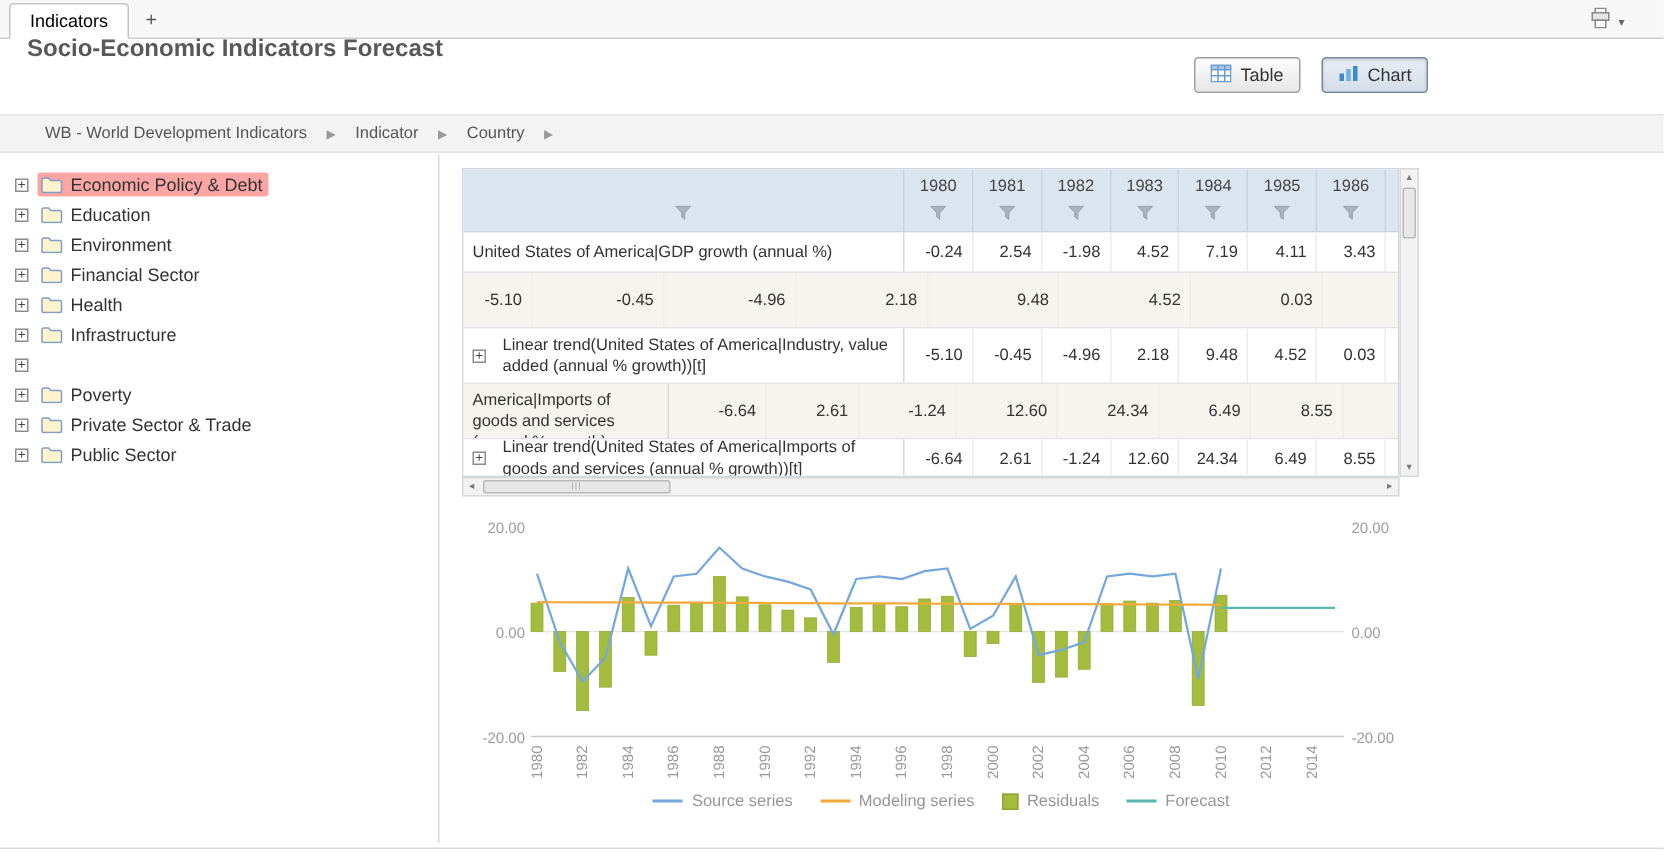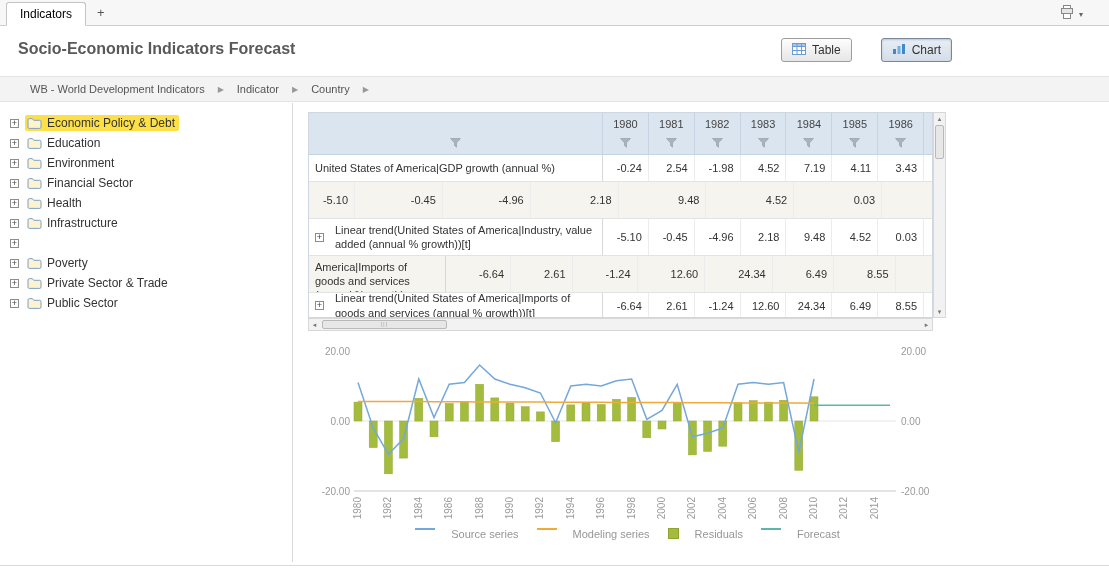--- a/index.html
+++ b/index.html
@@ -11,42 +11,42 @@
   
   .tabbar { position:absolute; top:0; left:0; right:0; height:26px;
     background:#f7f7f7; border-bottom:1px solid #cfcfcf; }
   .tab { position:absolute; left:6px; top:2px; height:24px; padding:0 13px;
     background:#fff; border:1px solid #c4c4c4; border-bottom:1px solid #fff;
     border-radius:3px 3px 0 0; line-height:22px; font-size:12px; color:#000000; }
   .tab-add { position:absolute; left:97px; top:5px; font-size:13px; color:#555; cursor:default; }
   .top-icons { position:absolute; right:26px; top:5px; display:flex; align-items:center; gap:4px; }
   .caret { font-size:8px; color:#666; }
   
-  .page-title { position:absolute; top:40px; left:18px; font-size:16px; font-weight:bold; color:#595959; }
-  .view-buttons { position:absolute; top:38px; right:157px; display:flex; gap:29px; }
+  .page-title { position:absolute; top:24px; left:18px; font-size:16px; font-weight:bold; color:#595959; }
+  .view-buttons { position:absolute; top:38px; right:157px; display:flex; gap:14px; }
   .vbtn { display:flex; align-items:center; gap:6px; height:24px; padding:0 10px;
     border:1px solid #9d9d9d; border-radius:3px; font-size:12px; color:#333;
     background:linear-gradient(#fdfdfd,#e6e6e6); font-family:"Liberation Sans",sans-serif; cursor:default; }
   .vbtn.active { background:linear-gradient(#e9eef5,#d4dde8); border-color:#76879c;
     box-shadow:inset 0 1px 2px rgba(0,0,0,.18); }
   
   .breadcrumb { position:absolute; top:76px; left:0; right:0; height:26px; background:#f3f3f3;
     border-top:1px solid #e4e4e4; border-bottom:1px solid #e4e4e4;
     display:flex; align-items:center; padding-left:30px; font-size:11px; color:#555; }
   .bc-item { cursor:default; }
   .bc-arrow { margin:0 13px; color:#999; font-size:8px; }
   
   .sidebar { position:absolute; top:103px; left:0; width:293px; height:459px;
     border-right:1px solid #d9d9d9; padding-top:10px; }
   .tree-item { display:flex; align-items:center; height:20px; padding-left:10px;
     font-size:12px; color:#333; }
   .expander { width:9px; height:9px; border:1px solid #8c8c8c; background:#fff;
     font-size:9px; line-height:7px; text-align:center; color:#444; margin-right:6px; flex:none; }
   .tree-wrap { display:flex; align-items:center; gap:5px; padding:1px 4px 1px 2px; border-radius:2px; }
-  .tree-item.selected .tree-wrap { background:#fde047; }
+  .tree-item.selected .tree-wrap { background:#fca5a5; }
   
   .grid { position:absolute; left:308px; top:112px; width:625px; height:206px;
     border:1px solid #cfd7e0; background:#fff; overflow:hidden; }
   .grid-header { display:flex; height:42px; background:#dbe5f0; border-bottom:1px solid #c6d3e2; }
   .h-cell { border-right:1px solid #c6d3e2; display:flex; flex-direction:column;
     align-items:center; justify-content:space-between; padding:5px 0 4px 0; font-size:11px; color:#444; }
   .h-label { width:295px; justify-content:flex-end; }
   .h-year { width:46px; }
   .h-stub { width:8px; border-right:none; }
   .grid-row { display:flex; border-bottom:1px solid #e3e3e3; background:#fff;justify-content:space-between; }
@@ -72,21 +72,21 @@
     display:flex; align-items:center; justify-content:center; }
   .sb-thumb-v { position:absolute; top:12px; left:1px; width:9px; height:34px;
     background:#e7e7e7; border:1px solid #b9b9b9; border-radius:2px; }
   .grip { font-size:5px; color:#999; letter-spacing:1px; line-height:5px; }
   
   .chart-area { position:absolute; left:300px; top:340px; width:655px; height:224px; }
   .chart-area svg { font-family:"Liberation Sans", sans-serif; display:block; }
   .axis-text { font-size:10px; fill:#9a9a9a; }
   .legend { position:absolute; left:0; top:188px; width:655px; display:flex;
     justify-content:center; gap:18px; align-items:center; font-size:11px; color:#969696; }
-  .legend-item { display:flex; gap:16px; }
+  .legend-item { display:flex; align-items:center; gap:6px; }
   .sw-line { width:20px; height:0; border-top:2px solid; }
   .sw-square { width:11px; height:11px; border:1px solid #8fa333; }
   .bottom-line { position:absolute; left:0; right:0; top:565px; border-top:1px solid #d9d9d9; }
 </style>
 </head>
 <body>
 
 <div class="tabbar">
   <div class="tab">
     <span>Indicators</span>

